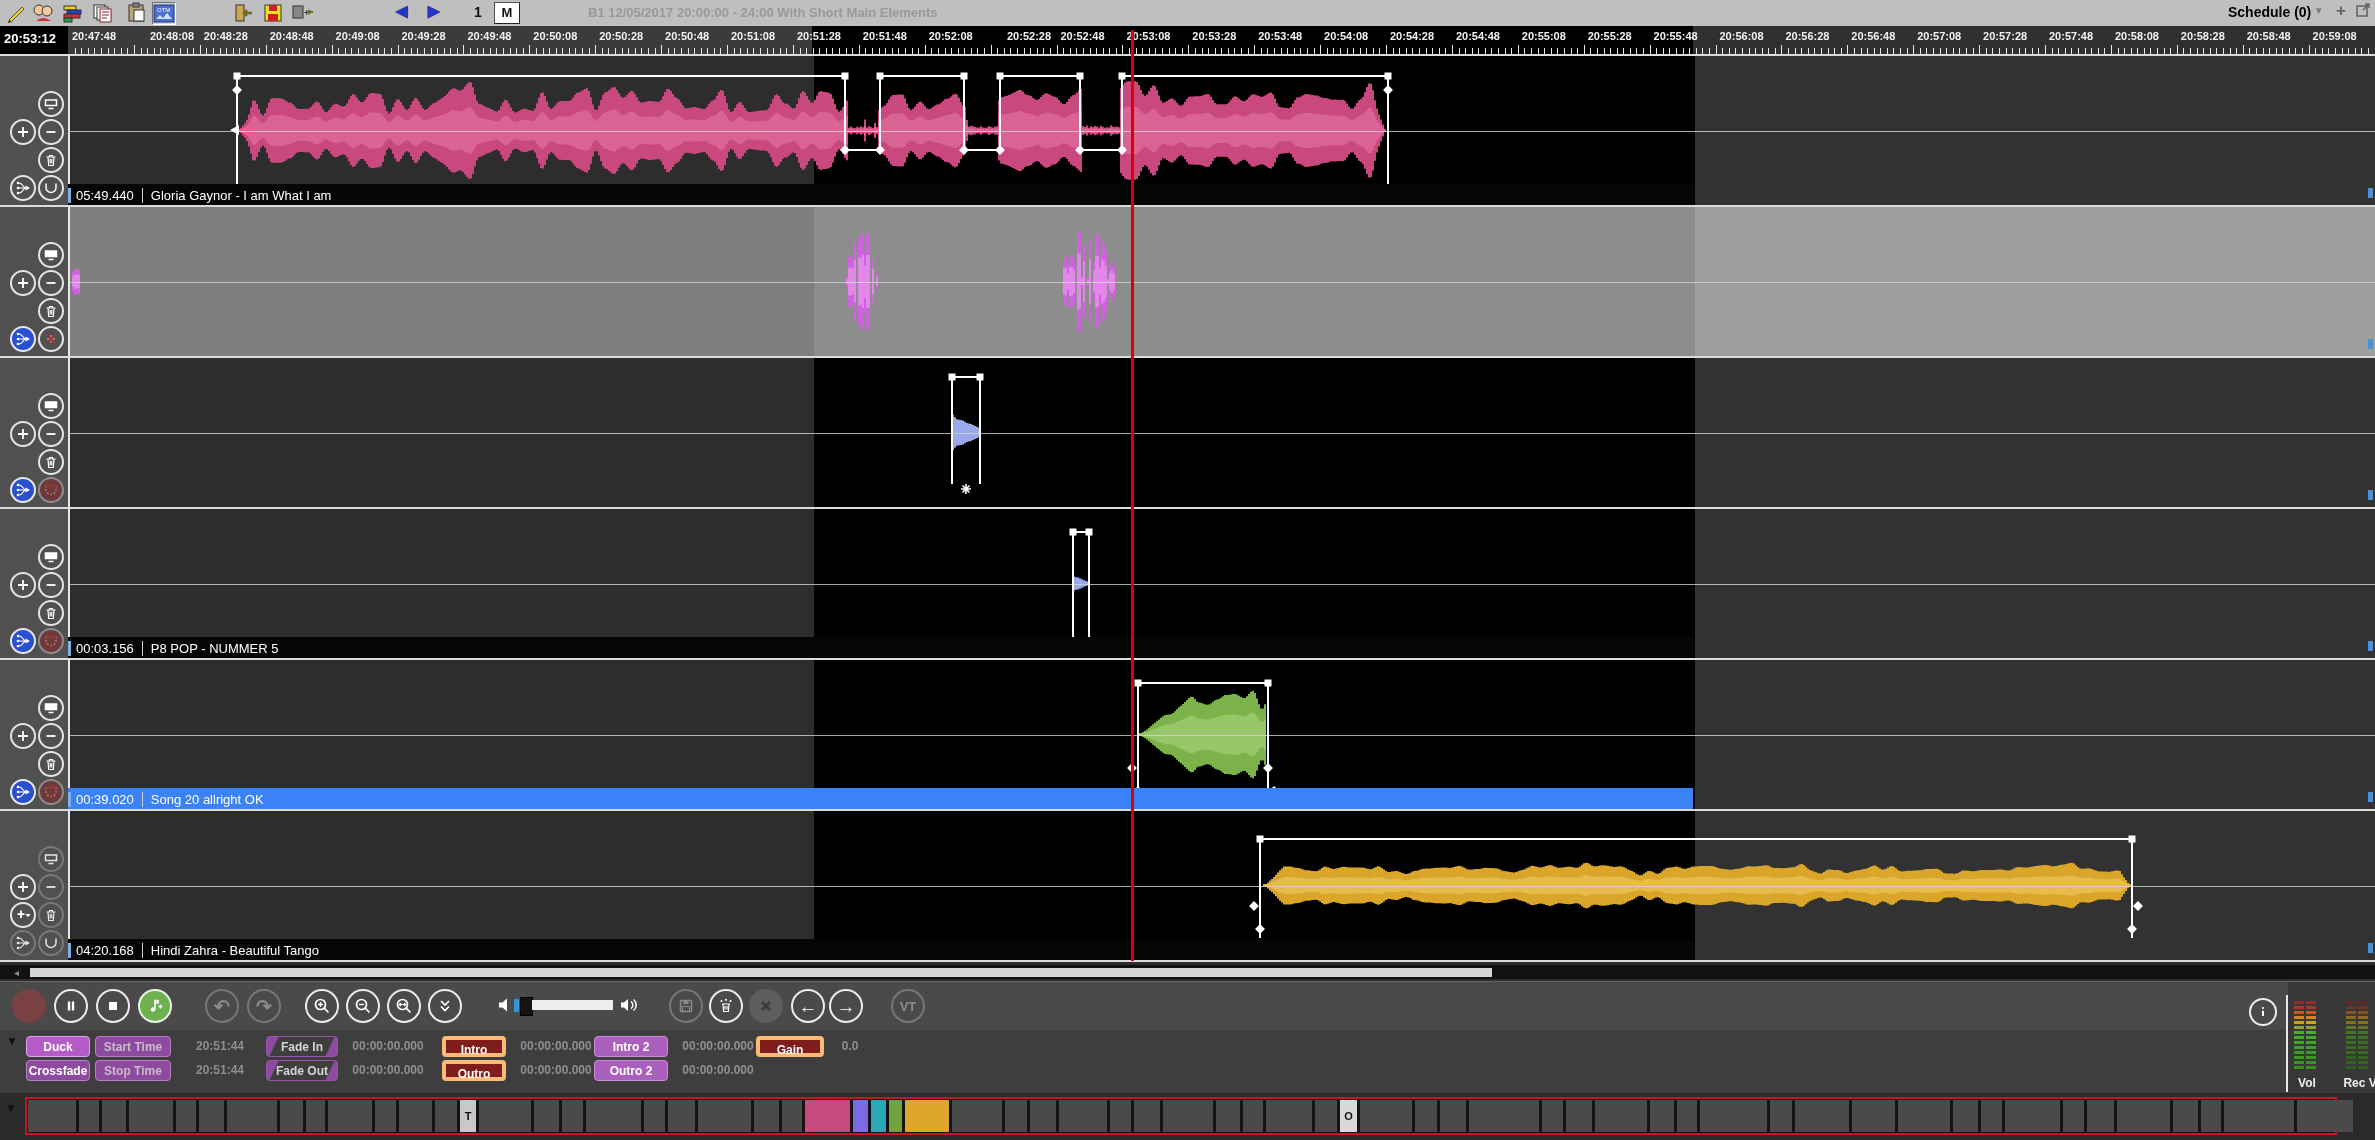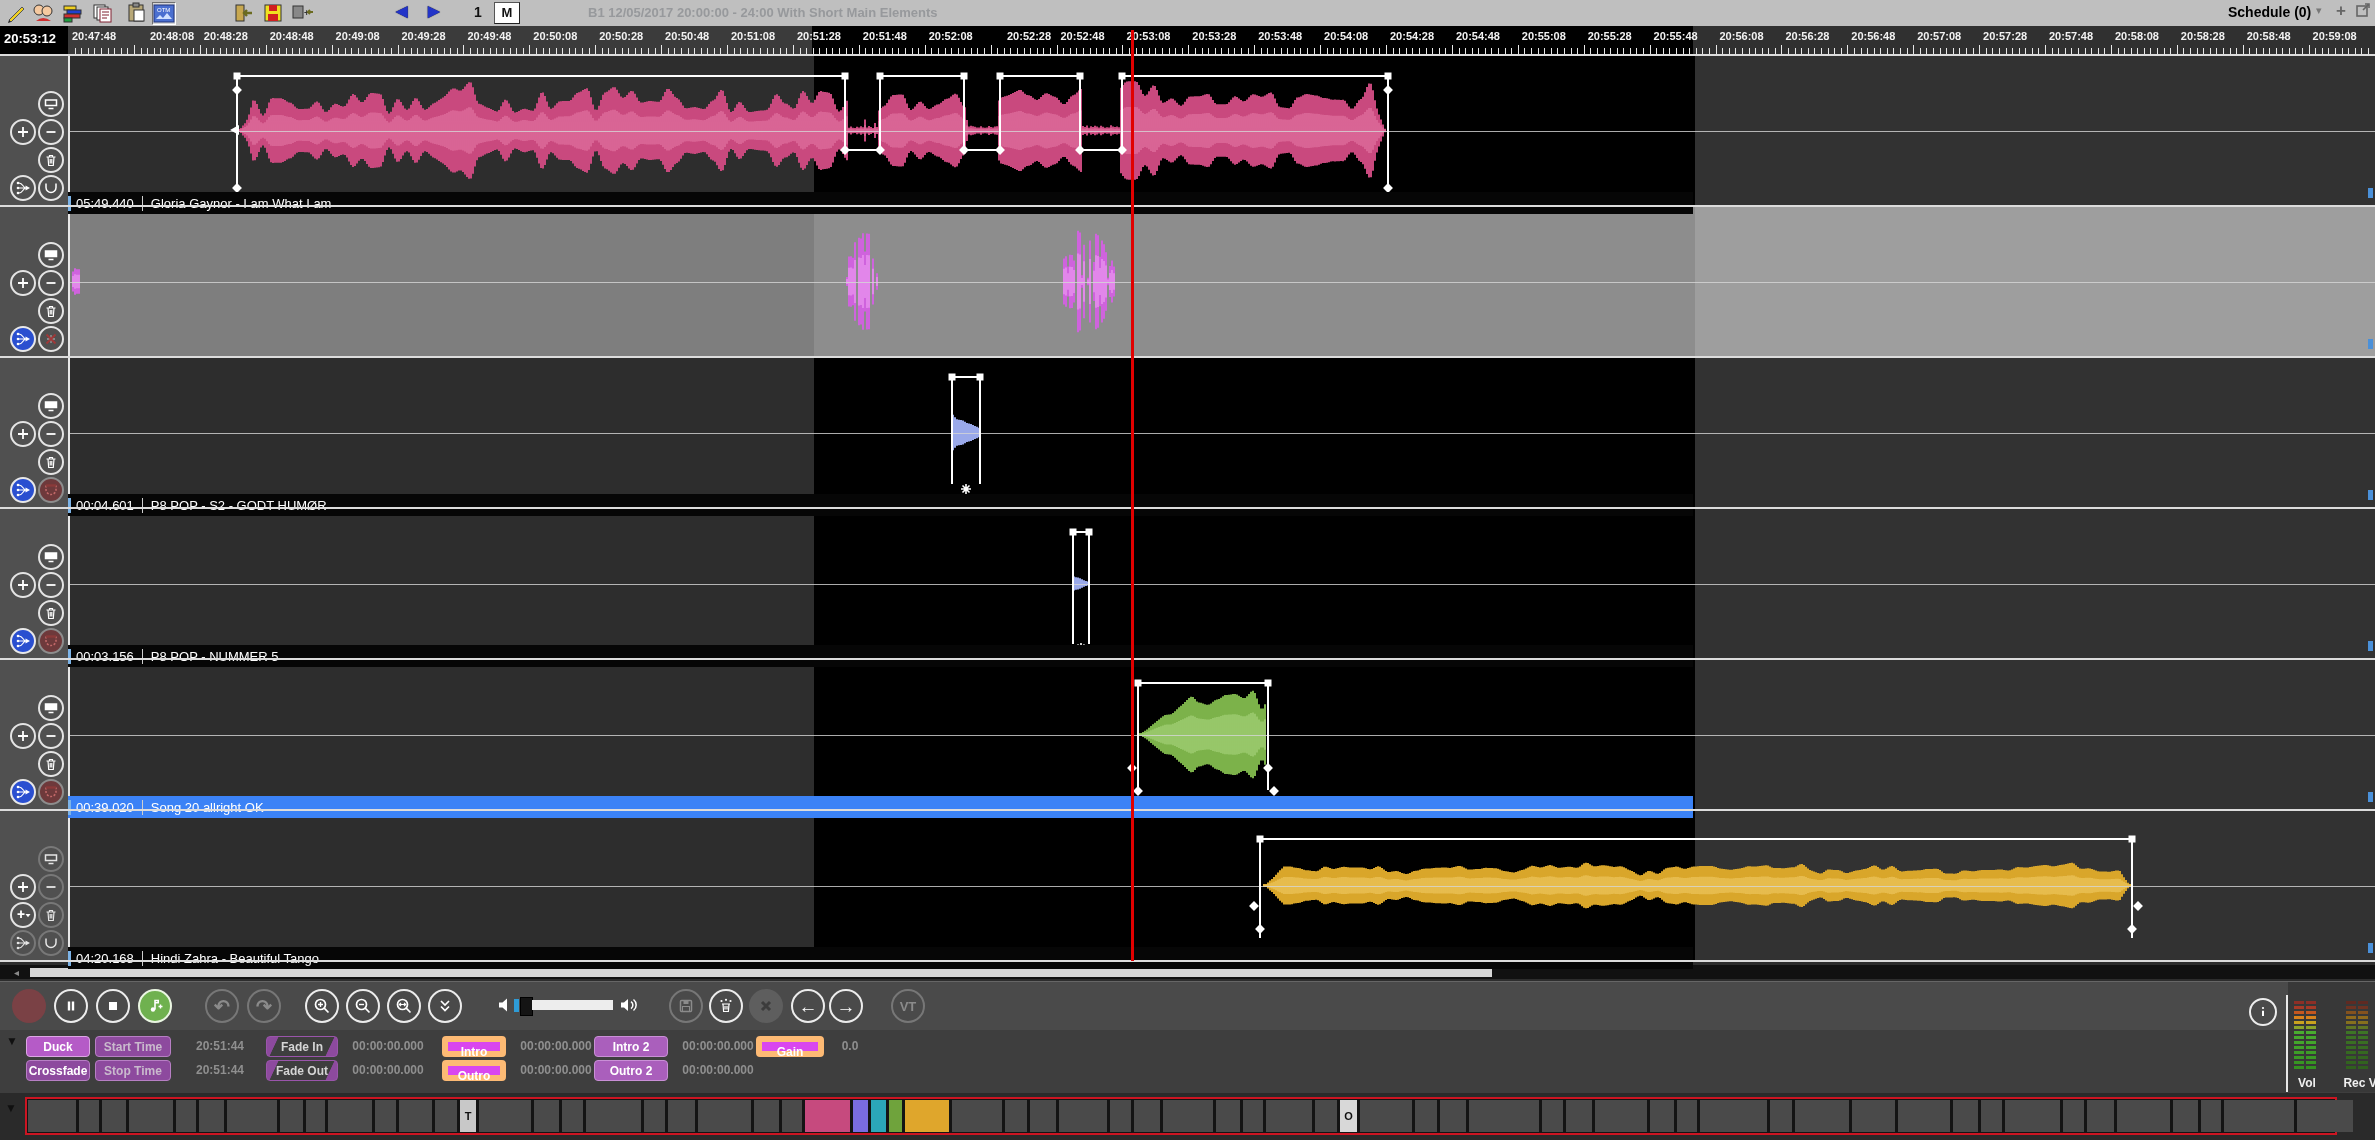--- a/index.html
+++ b/index.html
@@ -25,21 +25,21 @@
   .trk{position:absolute;left:0;width:2375px;height:151px;}
   .trk .ctrl{position:absolute;left:0;top:0;width:68px;height:151px;background:#505050;}
   .trk .body{position:absolute;left:68px;top:0;width:2307px;height:151px;border-left:2px solid #e8e8e8;box-sizing:border-box;}
   .band{position:absolute;top:0;height:151px;}
   .sep{position:absolute;left:0;width:2375px;height:2px;background:#dcdcdc;z-index:6;}
   .cbtn{position:absolute;width:26px;height:26px;border-radius:50%;border:2px solid #e4e4e4;box-sizing:border-box;
         display:flex;align-items:center;justify-content:center;background:transparent;}
   .cbtn.dim{border-color:#7f7f7f;opacity:.85;}
   .cbtn svg{display:block;}
   .centerline{position:absolute;left:68px;width:2307px;height:1px;background:#d6d6d6;opacity:.8;z-index:2;}
-  .lblstrip{position:absolute;left:68px;height:22px;z-index:4;display:flex;align-items:center;margin-top:8px;}
+  .lblstrip{position:absolute;left:68px;height:22px;z-index:4;display:flex;align-items:center;}
   .lbltick{width:3px;height:15px;margin-right:5px;}
   .lbldur{color:#fff;font-size:13px;white-space:nowrap;}
   .lblsep{display:inline-block;width:1px;height:15px;background:#cfcfcf;margin:0 8px;vertical-align:middle;}
   .lbltitle{color:#fff;font-size:13px;white-space:nowrap;}
   .edge-dash{position:absolute;width:5px;height:10px;background:#4a90d9;z-index:5;}
   #playhead{top:30px;width:3px;height:931px;background:#e10000;z-index:9;}
   
   #hscroll{left:0;top:965px;width:2375px;height:14px;background:#111;}
   #hthumb{position:absolute;top:3px;height:9px;background:#d6d6d6;}
   #harrow{position:absolute;left:14px;top:2px;color:#8a8a8a;font-size:10px;}
@@ -50,21 +50,21 @@
   .tbtn.dim{border-color:#777;color:#8b8b8b;}
   .tbtn.nob{border-color:transparent;}
   .glyphtxt{font-size:17px;line-height:1;}
   
   #fields{left:0;top:1030px;width:2375px;height:63px;background:#3e3e3e;}
   .fbtn{position:absolute;height:21px;border-radius:4px;text-align:center;font-weight:bold;font-size:12px;
         line-height:21px;box-sizing:border-box;color:#fff;}
   .fb-bright{background:#b55bc7;border:1px solid #dca6e4;}
   .fb-mid{background:#8d4a9e;border:1px solid #b77fc4;color:#c9bacd;}
   .fb-mid.white{color:#fff;}
-  .fb-mid2{background:#d946ef;border:6px solid #fdba74;}
+  .fb-mid2{background:#7f1d1d;border:4px solid #fdba74;}
   .fb-mid3{background:#aa5fbc;border:1px solid #c98fd6;}
   .fb-fade{background:linear-gradient(115deg,#8d4a9e 14%,#3e3e3e 15%,#3e3e3e 85%,#8d4a9e 86%);
            border:1px solid #9a55ab;color:#d5d5d5;}
   .fval{position:absolute;height:21px;color:#8f8f8f;font-weight:bold;font-size:12px;line-height:21px;text-align:center;}
   .caret{position:absolute;color:#101010;font-size:12px;}
   
   #meterpanel{left:2288px;top:982px;width:87px;height:110px;background:#383838;}
   #meterdiv{left:2286px;top:995px;width:2px;height:97px;background:#e8e8e8;z-index:4;}
   .mlabel{position:absolute;top:1076px;color:#f0f0f0;font-size:12px;font-weight:bold;text-align:center;width:30px;}
   .seg{position:absolute;height:3px;}
@@ -1013,26 +1013,20 @@
 <div class="lblstrip" style="top:184px;left:68px;width:1625px;background:#060606">
       <div class="lbltick" style="background:#7db4e8"></div>
       <span class="lbldur">05:49.440</span>
       <span class="lblsep"></span>
       <span class="lbltitle">Gloria Gaynor - I am What I am</span>
     </div>
     <div class="edge-dash abs" style="left:2368px;top:188px"></div>
     <div class="sep abs" style="top:205px"></div>
     <div class="edge-dash abs" style="left:2368px;top:339px"></div>
     <div class="sep abs" style="top:356px"></div>
-    <div class="lblstrip" style="top:486px;left:68px;width:1625px;background:#060606">
-      <div class="lbltick" style="background:#7db4e8"></div>
-      <span class="lbldur">00:04.601</span>
-      <span class="lblsep"></span>
-      <span class="lbltitle">P8 POP - S2 - GODT HUMØR</span>
-    </div>
     <div class="edge-dash abs" style="left:2368px;top:490px"></div>
     <div class="sep abs" style="top:507px"></div>
     <div class="lblstrip" style="top:637px;left:68px;width:1625px;background:#060606">
       <div class="lbltick" style="background:#7db4e8"></div>
       <span class="lbldur">00:03.156</span>
       <span class="lblsep"></span>
       <span class="lbltitle">P8 POP - NUMMER 5</span>
     </div>
     <div class="edge-dash abs" style="left:2368px;top:641px"></div>
     <div class="sep abs" style="top:658px"></div>

